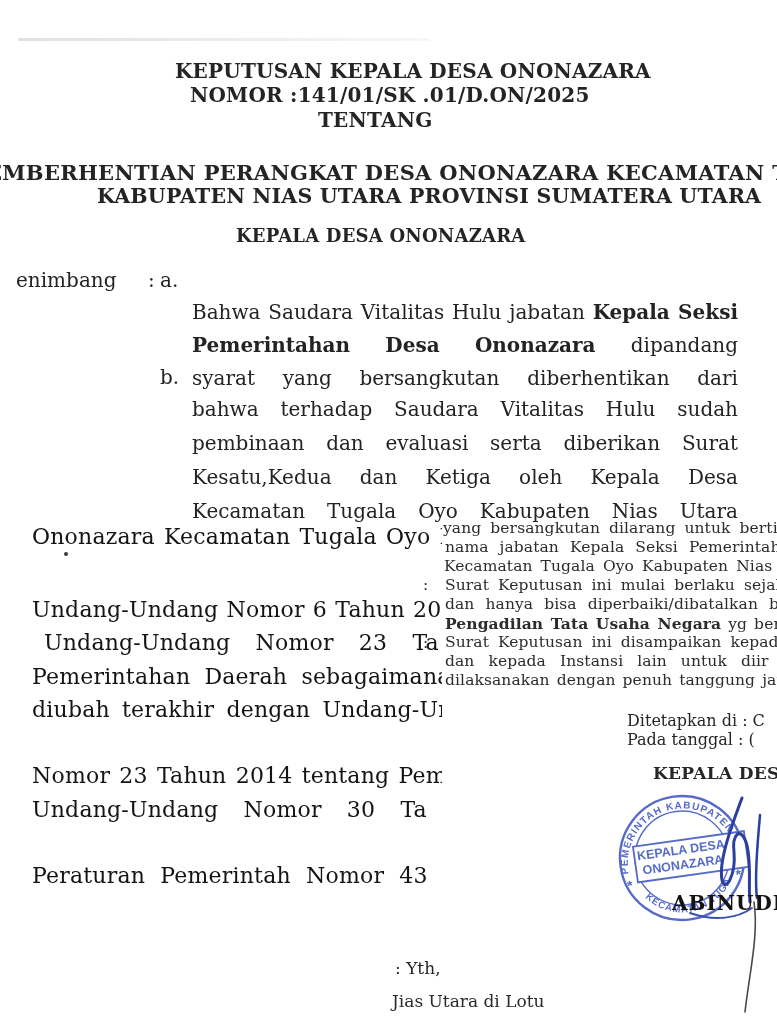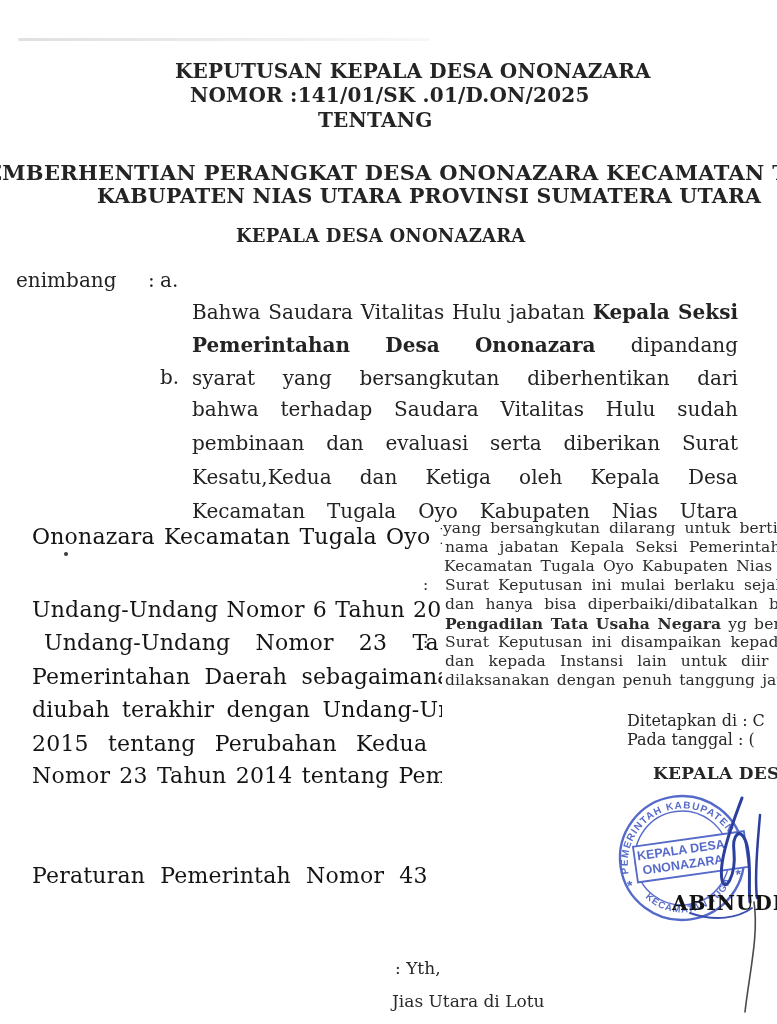--- a/index.html
+++ b/index.html
@@ -82,22 +82,22 @@
 <div class="mline" style="top:433px">Kesatu,Kedua dan Ketiga oleh Kepala Desa Ononazara</div>
 <div class="mline" style="top:467px">Kecamatan Tugala Oyo Kabupaten Nias Utara Provinsi</div>
 
 <div class="left-page">
   <div class="ink-dot"></div>
   <div class="lp lp0">Ononazara Kecamatan Tugala Oyo K</div>
   <div class="lp lp1">Undang-Undang Nomor 6 Tahun 201</div>
   <div class="lp lp2">Undang-Undang Nomor 23 Ta</div>
   <div class="lp lp3">Pemerintahan Daerah sebagaimana</div>
   <div class="lp lp4">diubah terakhir dengan Undang-Un</div>
-  <div class="lp lp5">2015 tentang Perubahan Kedua</div>
   <div class="lp lp6">Nomor 23 Tahun 2014 tentang Peme</div>
+  <div class="lp lp7">Undang-Undang Nomor 30 Ta</div>
   <div class="lp lp9">Peraturan Pemerintah Nomor 43</div>
 </div>
 
 <div class="rp r1">yang bersangkutan dilarang untuk bertin</div>
 <div class="rp r2">nama jabatan Kepala Seksi Pemerintaha</div>
 <div class="rp r3">Kecamatan Tugala Oyo Kabupaten Nias Uta</div>
 <div class="rp rcolon1">:</div>
 <div class="rp r4">Surat Keputusan ini mulai berlaku sejak</div>
 <div class="rp r5">dan hanya bisa diperbaiki/dibatalkan b</div>
 <div class="rp r6"><b>Pengadilan Tata Usaha Negara</b><span> yg berkeku</span></div>

